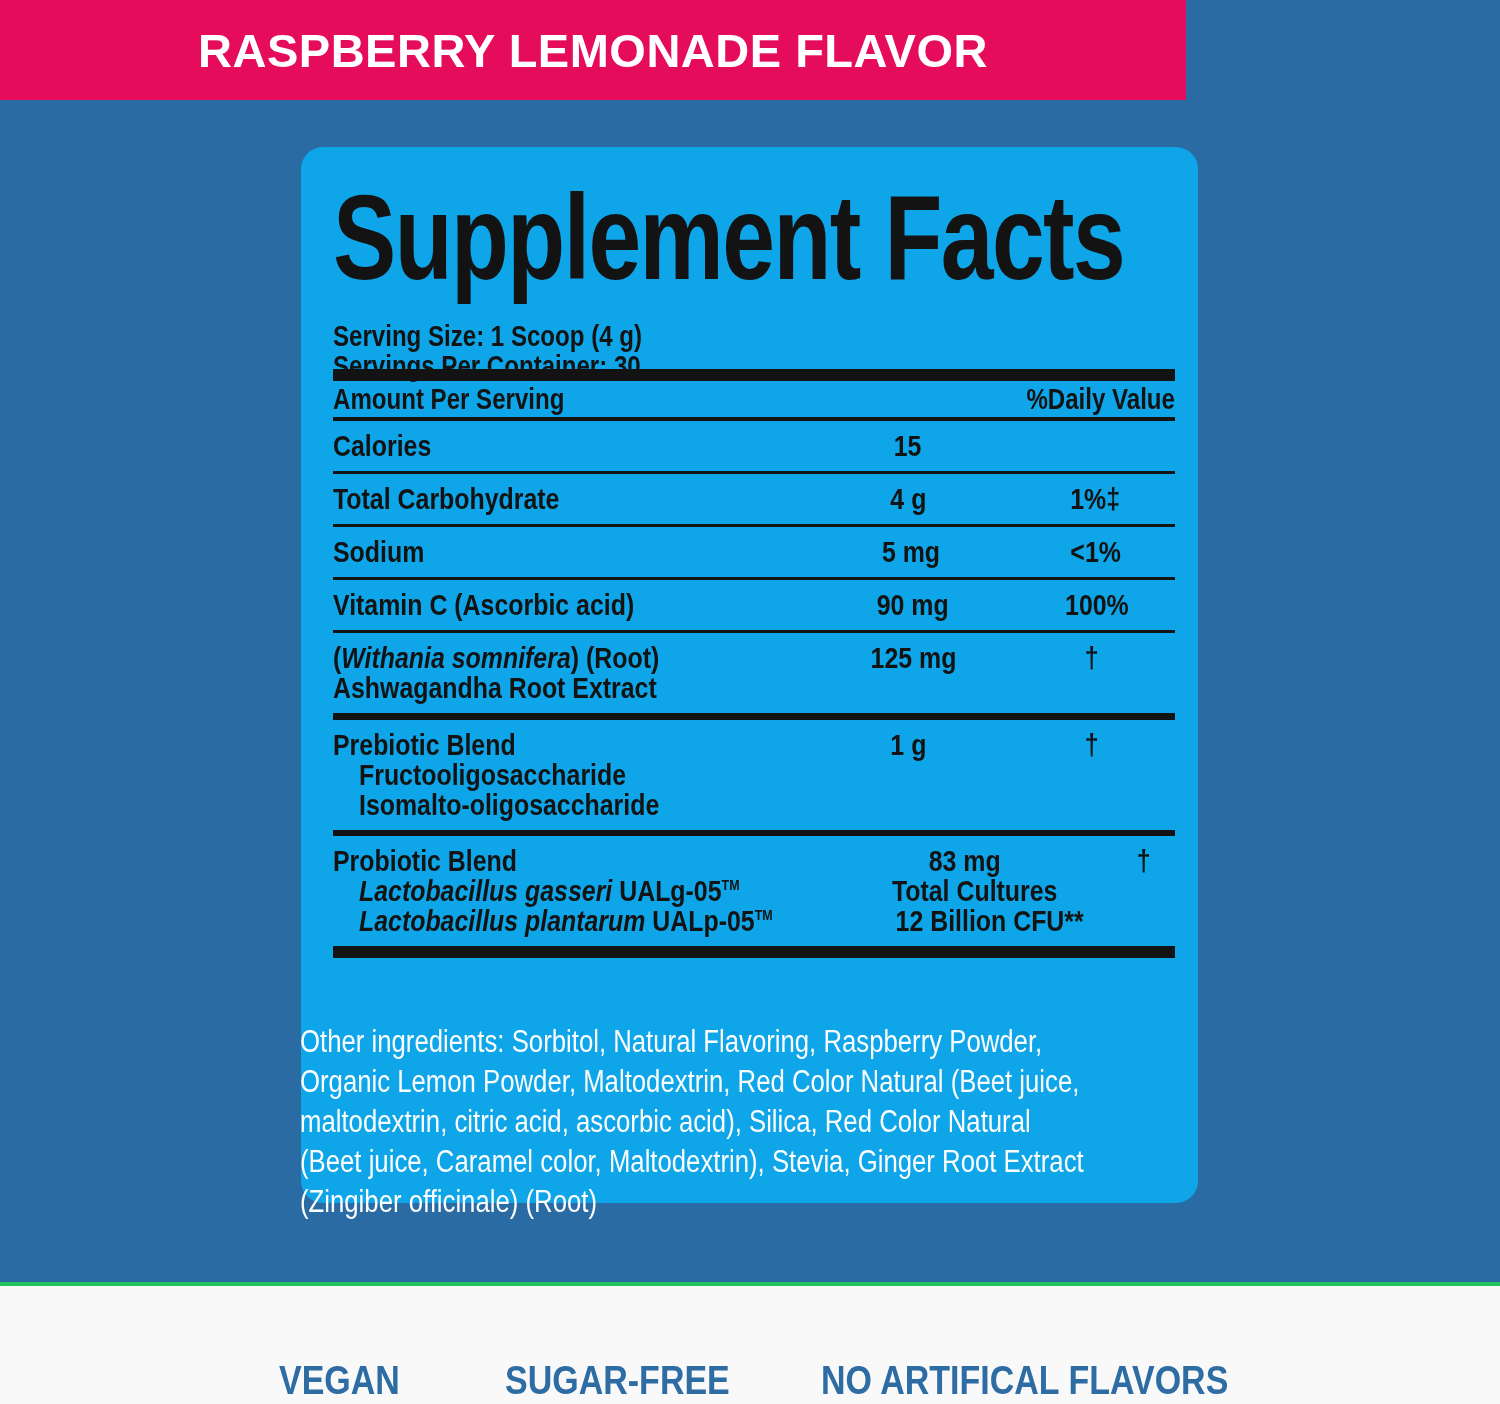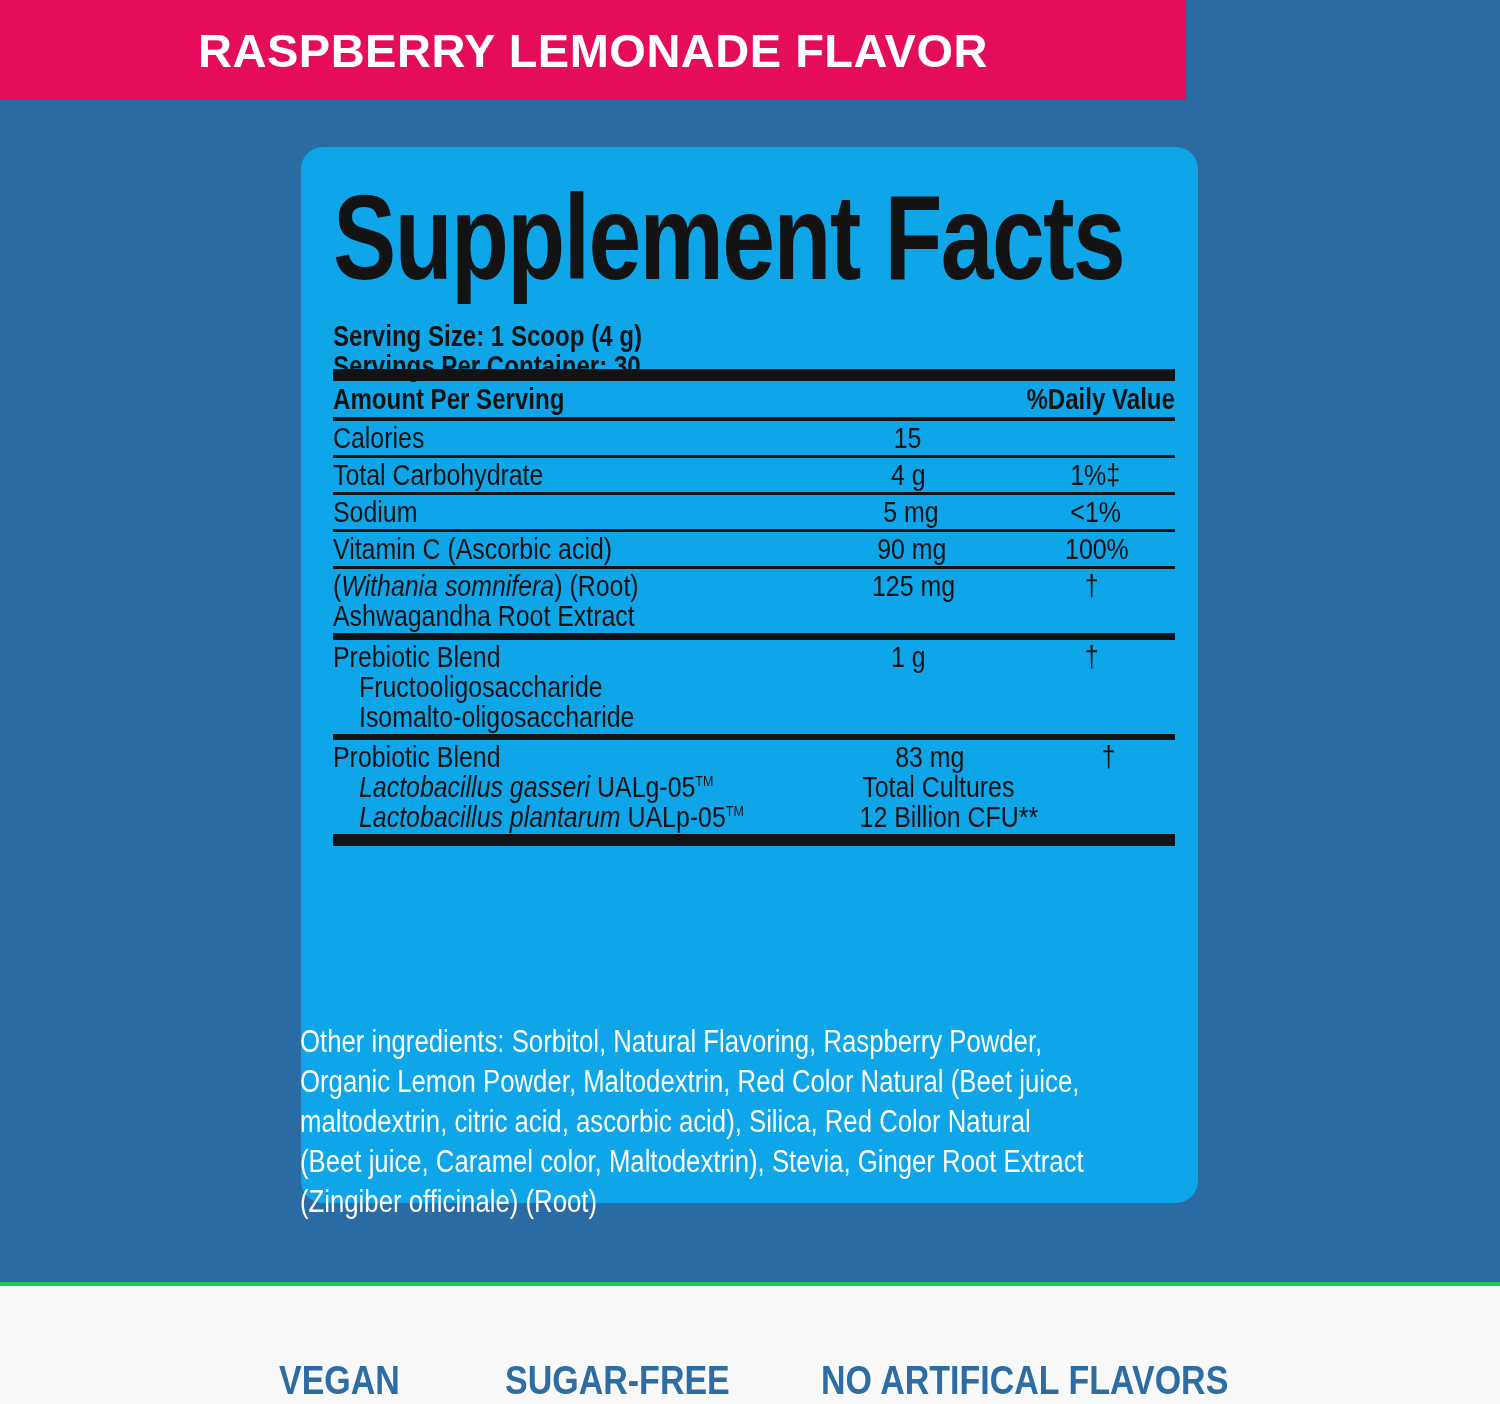--- a/index.html
+++ b/index.html
@@ -30,21 +30,21 @@
         border-radius:22px;overflow:hidden;color:var(--ink);}
   .sf-title{position:absolute;left:32px;top:30px;font-weight:bold;font-size:120px;line-height:1;
             letter-spacing:-2px;white-space:nowrap;transform:scaleX(.79);transform-origin:0 0;}
   .serving{position:absolute;left:32px;top:142px;font-weight:bold;font-size:29px;line-height:34px;margin-top:32px;}
 
   .facts{position:absolute;left:32px;right:23px;top:214px;margin-top:8px;}
   .bar{height:12px;background:var(--ink);}
   .thead{display:flex;justify-content:space-between;align-items:center;height:40px;
          border-bottom:4px solid var(--ink);font-weight:bold;font-size:29px;}
   .trow{display:grid;grid-template-columns:1fr 200px 170px;align-items:start;
-        padding:2px 0;border-bottom:3px solid var(--ink);font-size:30px;line-height:30px;}
+        padding:10px 0;border-bottom:3px solid var(--ink);font-size:30px;line-height:30px;font-weight:bold;}
   .trow.heavy{border-bottom-width:7px;}
   .trow.heavy2{border-bottom-width:6px;}
   .trow.last{border-bottom:none;}
   .c-amt,.c-dv{text-align:center;}
   .line{line-height:30px;}
   .sub{padding-left:26px;}
   .footnotes{margin-top:8px;font-size:28px;line-height:29px;}
 
   
   .ingredients{position:absolute;left:300px;top:1022px;width:1150px;color:#FCFDFE;

